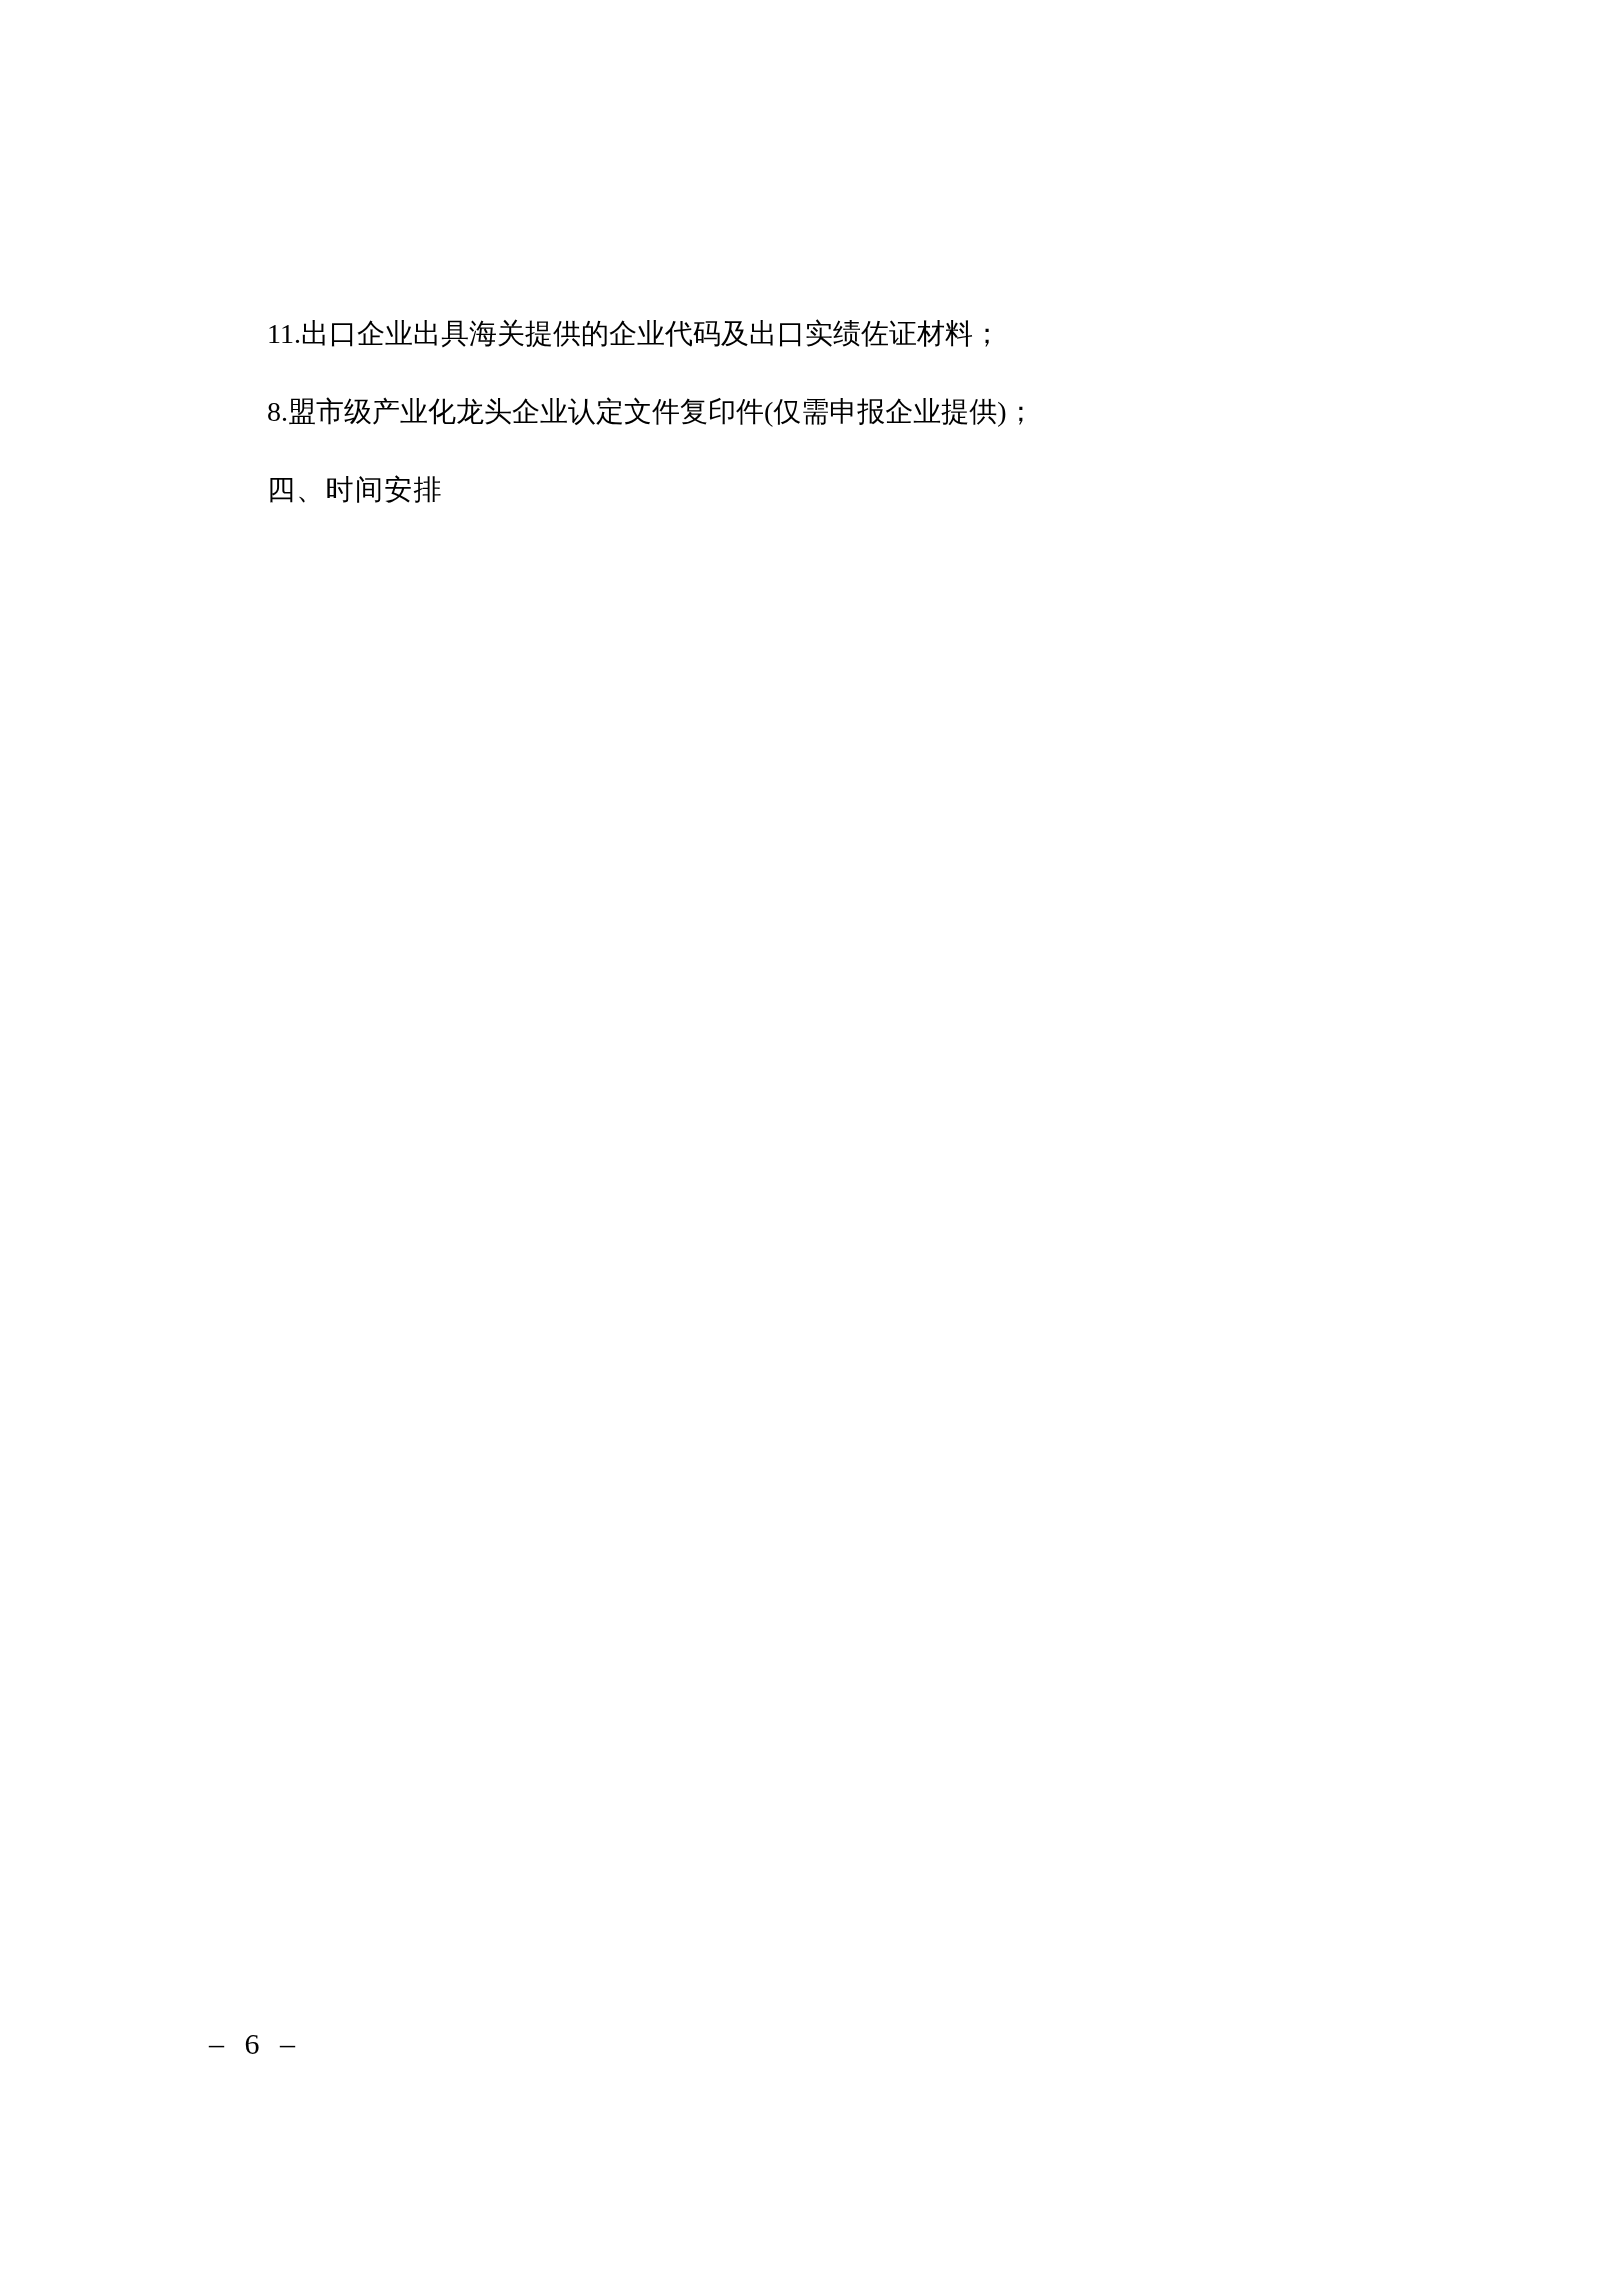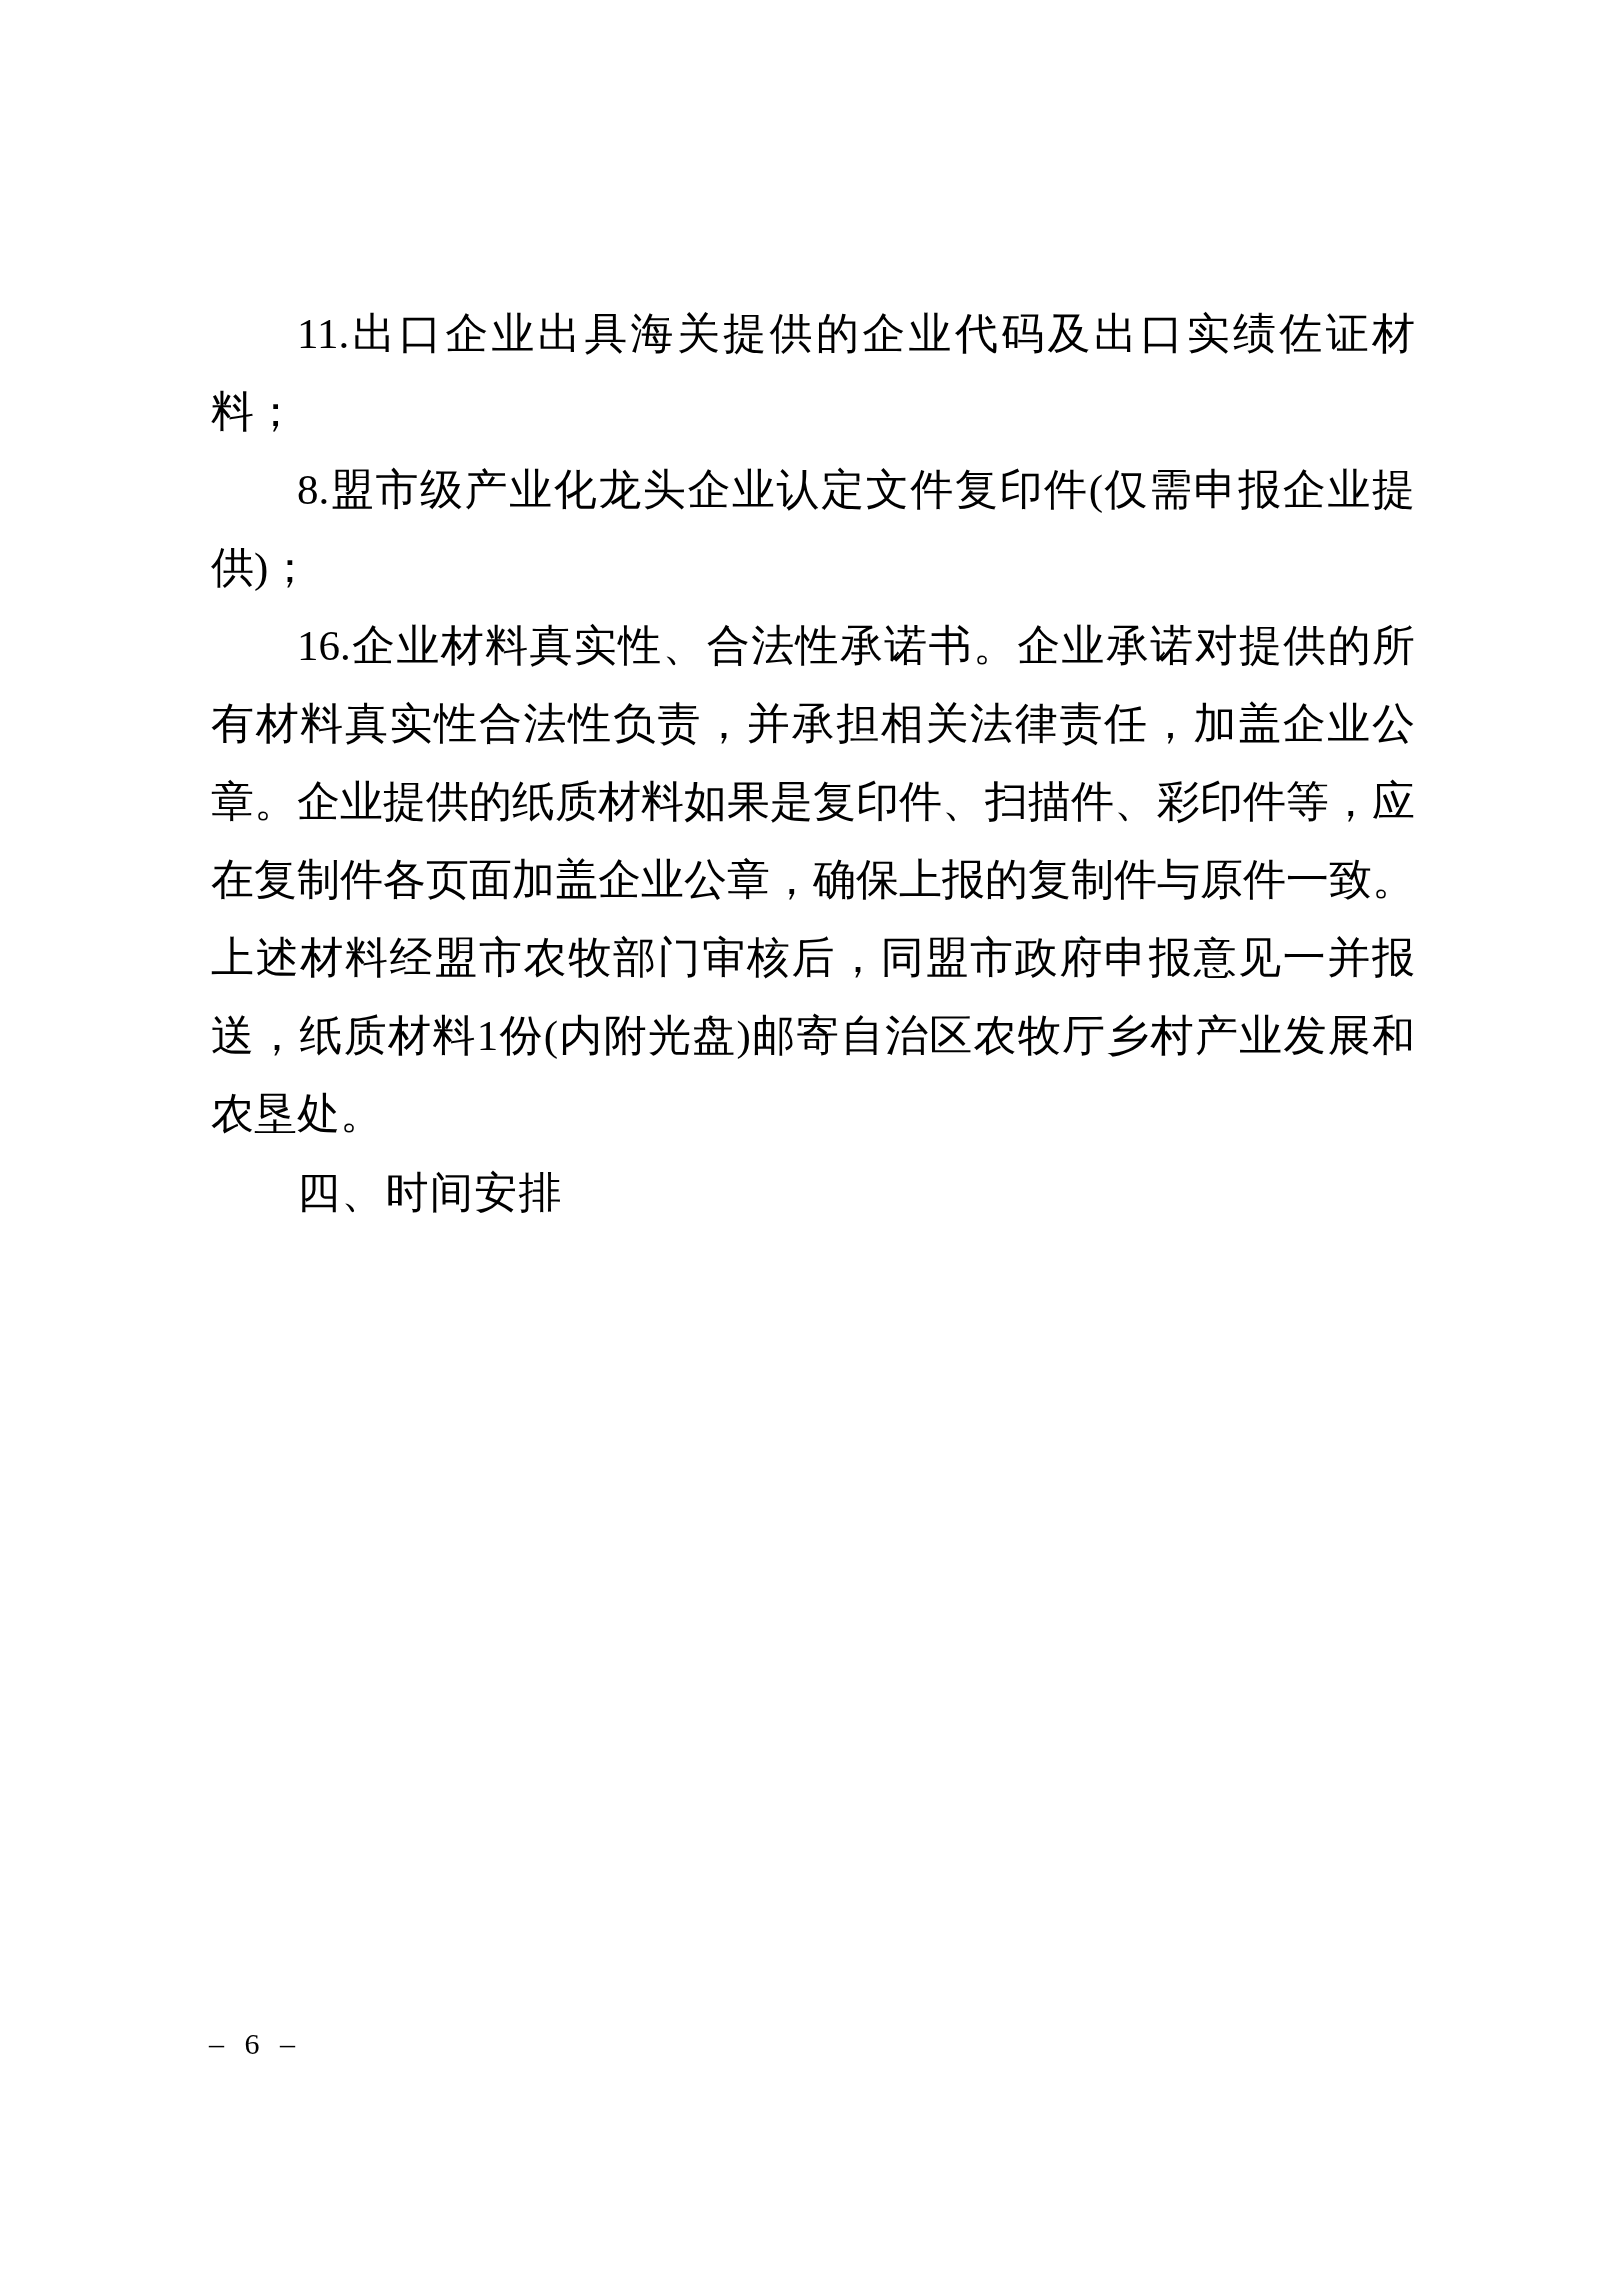--- a/index.html
+++ b/index.html
@@ -14,21 +14,21 @@
     background: #ffffff;
     color: #000000;
     font-family: "Liberation Serif", "DejaVu Serif", serif;
     overflow: hidden;
   }
   .content {
     position: absolute;
     left: 211px;
     top: 295px;
     width: 1204px;
-    font-size: 43px;
+    font-size: 28px;
     line-height: 78px;
     text-align: justify;
     text-justify: inter-ideograph;
   }
   .content p {
     margin: 0;
     padding: 0;
     text-indent: 2em;
     text-align: justify;
     text-align-last: left;
@@ -48,18 +48,17 @@
     font-family: "Liberation Serif", "DejaVu Serif", serif;
   }
 </style>
 </head>
 <body>
 
 <div class="page">
   <div class="content">
     <p>11.出口企业出具海关提供的企业代码及出口实绩佐证材料；</p>
     <p>8.盟市级产业化龙头企业认定文件复印件(仅需申报企业提供)；</p>
-    <p>16.企业材料真实性、合法性承诺书。企业承诺对提供的所有材料真实性合法性负责，并承担相关法律责任，加盖企业公章。企业提供的纸质材料如果是复印件、扫描件、彩印件等，应在复制件各页面加盖企业公章，确保上报的复制件与原件一致。上述材料经盟市农牧部门审核后，同盟市政府申报意见一并报送，纸质材料1份(内附光盘)邮寄自治区农牧厅乡村产业发展和农垦处。</p>
     <p class="section-heading">四、时间安排</p>
   </div>
   <div class="page-number">– 6 –</div>
 </div>
 
 
 </body></html>

